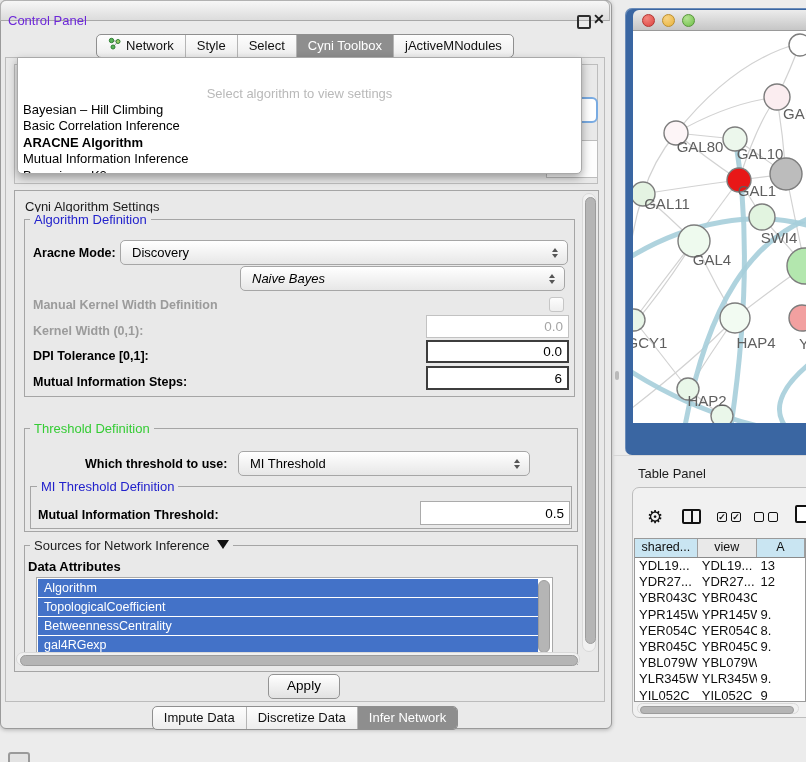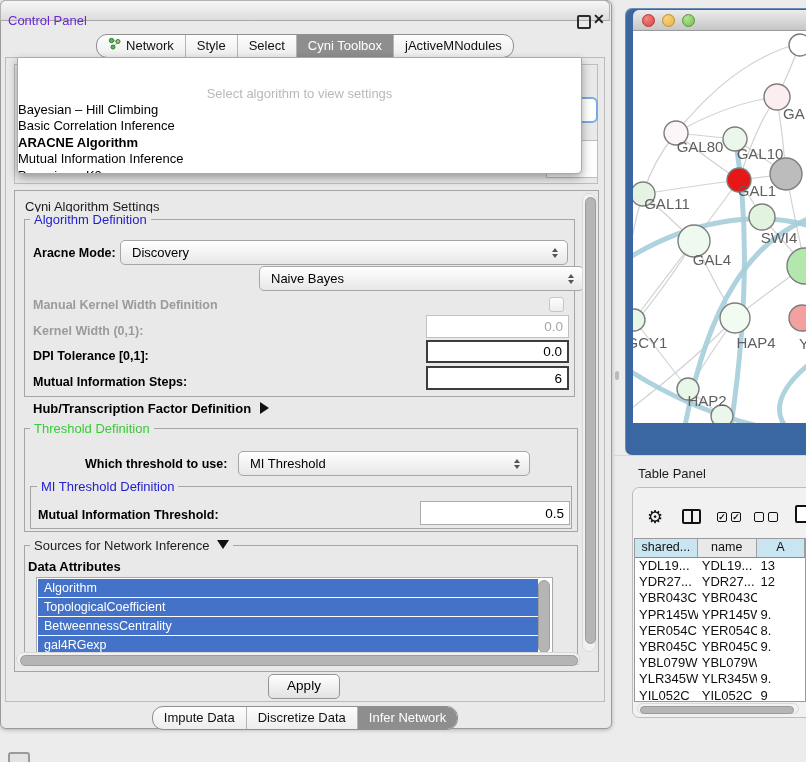--- a/index.html
+++ b/index.html
@@ -14,38 +14,38 @@
       background:linear-gradient(#f7f7f7,#dcdcdc);border:1px solid #b2b2b2;border-bottom:1px solid #a8a8a8;box-sizing:border-box;}
   #cp-title{left:8px;top:13px;font-size:13px;color:#6d28d9;}
   .win-icon{width:10px;height:10px;border:2px solid #2d2d2d;border-radius:2px;}
   #cp-float{left:577px;top:15px;}
   #cp-close{left:593px;top:11px;font-size:14px;font-weight:bold;color:#1c1c1c;cursor:default;}
 
   
   .tabbar{display:flex;justify-content:center;}
   #toptabs{left:0;top:34px;width:610px;}
   #bottomtabs{left:0;top:706px;width:610px;}
-  .tabgroup{display:flex;border:1px solid #8f8f8f;border-radius:11px;overflow:hidden;
+  .tabgroup{display:flex;border:1px solid #8f8f8f;border-radius:5px;overflow:hidden;
             background:linear-gradient(#fdfdfd,#ededed);height:22px;}
   .tab{display:flex;align-items:center;gap:5px;padding:0 11px;font-size:13px;color:#111;
        border-left:1px solid #b5b5b5;line-height:22px;white-space:nowrap;}
   .tab:first-child{border-left:none;}
   .tab.sel{background:#8e8e8e;color:#fff;}
 
   
   #content-panel{left:5px;top:57px;width:600px;height:645px;border:1px solid #bcbcbc;background:#e9e9e9;box-sizing:border-box;}
   #hidden-group{left:14px;top:64px;width:584px;height:120px;border:1px solid #bdbdbd;box-sizing:border-box;}
   #hidden-combo{left:566px;top:97px;width:32px;height:26px;border:2px solid #79abe2;border-radius:6px;background:#fff;box-sizing:border-box;}
   #hidden-box{left:546px;top:140px;width:52px;height:38px;border:1px solid #bdbdbd;background:#fdfdfd;box-sizing:border-box;}
 
   
   #algo-popup{left:17px;top:57px;width:565px;height:117px;background:#fff;border:1px solid #a9a9a9;
       border-radius:0 0 5px 5px;box-shadow:0 4px 10px rgba(0,0,0,.35);z-index:50;box-sizing:border-box;overflow:hidden;}
   .popup-placeholder{height:16px;text-align:center;color:#b9b9b9;font-size:13px;line-height:16px;margin-top:28px;}
-  .popup-item{height:16.4px;line-height:16.4px;font-size:13px;color:#000;}
+  .popup-item{height:16.4px;line-height:16.4px;padding-left:5px;font-size:13px;color:#000;}
   .popup-item.sel{font-weight:bold;}
 
   
   .group{border:1px solid #a5a5a5;box-sizing:border-box;}
   .gtitle{position:absolute;font-size:13px;background:#e9e9e9;padding:0 4px;white-space:nowrap;}
   .t-black{color:#1c1c1c;}
   .t-blue{color:#2222cc;}
   .t-green{color:#35cc35;}
 
   .lbl{font-size:12.5px;font-weight:bold;color:#000;white-space:nowrap;}
@@ -188,43 +188,40 @@
 
   <span class="abs lbl" style="left:33px;top:246px;">Aracne Mode:</span>
   <div class="abs combo" style="left:120px;top:240px;width:448px;height:25px;">
     <span class="val">Discovery</span>
     <span class="spin">
         <i class="up"></i>
         <i class="dn"></i>
       </span>
   </div>
 
-  <div class="abs combo" style="left:259px;top:266px;width:325px;height:25px;">
+  <div class="abs combo" style="left:240px;top:266px;width:325px;height:25px;font-style:italic;">
     <span class="val">Naive Bayes</span>
     <span class="spin">
         <i class="up"></i>
         <i class="dn"></i>
       </span>
   </div>
 
   <span class="abs lbl dis" style="left:33px;top:298px;">Manual Kernel Width Definition</span>
   <div class="abs checkbox" style="left:549px;top:297px;"></div>
 
   <span class="abs lbl dis" style="left:33px;top:324px;">Kernel Width (0,1):</span>
   <input class="abs fld dis" style="left: 426px; top: 315px; width: 143px; height: 23px;" readonly="" value="0.0">
 
   <span class="abs lbl" style="left:33px;top:349px;">DPI Tolerance [0,1]:</span>
   <input class="abs fld dark" style="left: 426px; top: 340px; width: 143px; height: 23px;" value="0.0">
 
   <span class="abs lbl" style="left:33px;top:375px;">Mutual Information Steps:</span>
   <input class="abs fld dark" style="left: 426px; top: 366px; width: 143px; height: 24px;" value="6">
 
-  <span class="abs lbl" style="left:33px;top:401px;font-size:13px;">
-    <span>Hub/Transcription Factor Definition</span><span class="tri-right"></span>
-  </span>
 
   <div class="abs group" style="left:24px;top:428px;width:554px;height:104px;"></div>
   <span class="gtitle t-green" style="left:30px;top:421px;">Threshold Definition</span>
 
   <span class="abs lbl" style="left:85px;top:457px;">Which threshold to use:</span>
   <div class="abs combo" style="left:238px;top:451px;width:292px;height:25px;">
     <span class="val">MI Threshold</span>
     <span class="spin">
         <i class="up"></i>
         <i class="dn"></i>
@@ -359,21 +356,21 @@
     </div>
   <div class="abs tb-icon cb-pair" id="unchecks">
       <span class="cb"></span>
       <span class="cb"></span>
     </div>
   <div class="abs tb-icon" id="doc-ic"></div>
 
   <div class="abs" id="tbl">
     <div id="tbl-head">
         <div class="th c0 hl">shared...</div>
-        <div class="th c1">name</div>
+        <div class="th c1">view</div>
         <div class="th c2 hl">A</div>
       </div>
     <div id="tbl-body">
         <div class="tr">
           <div class="td c0">YDL19...</div>
           <div class="td c1">YDL19...</div>
           <div class="td c2">13</div>
         </div>
         <div class="tr">
           <div class="td c0">YDR27...</div>

